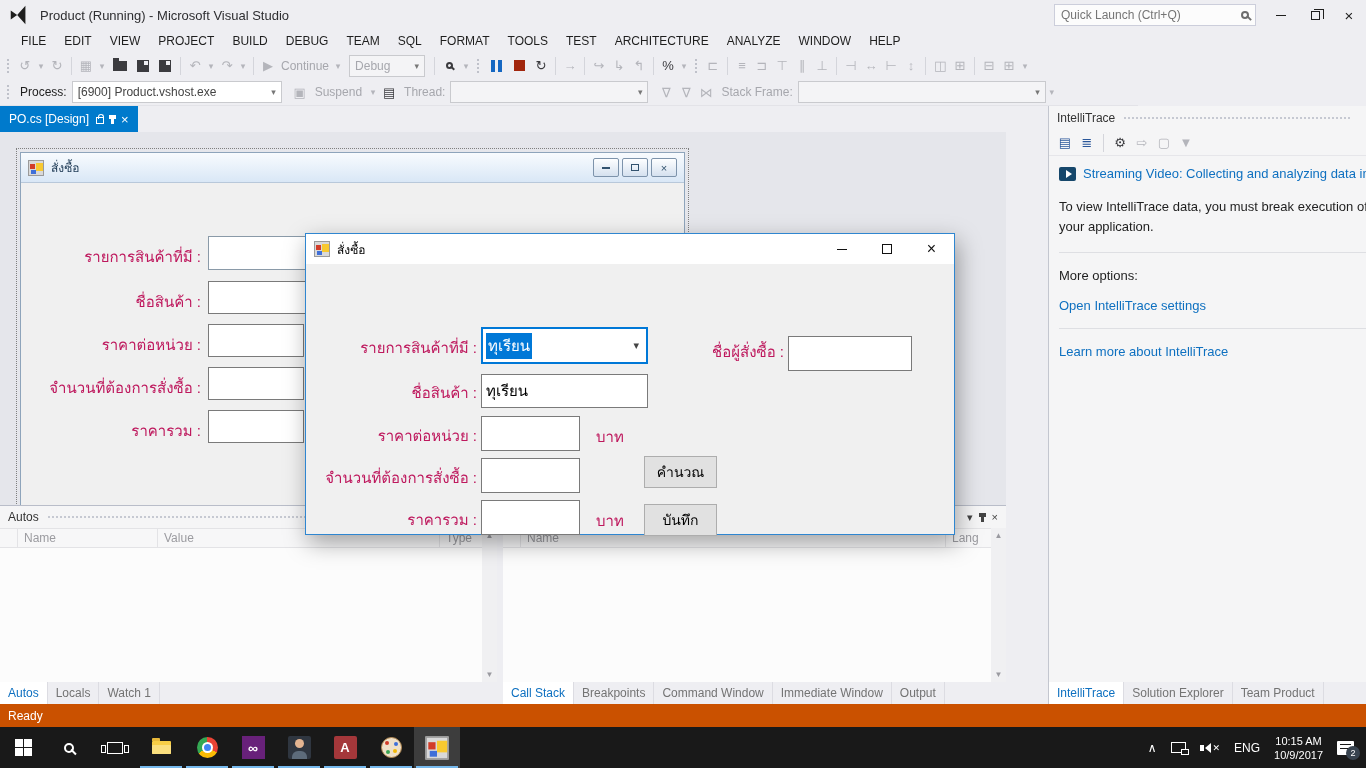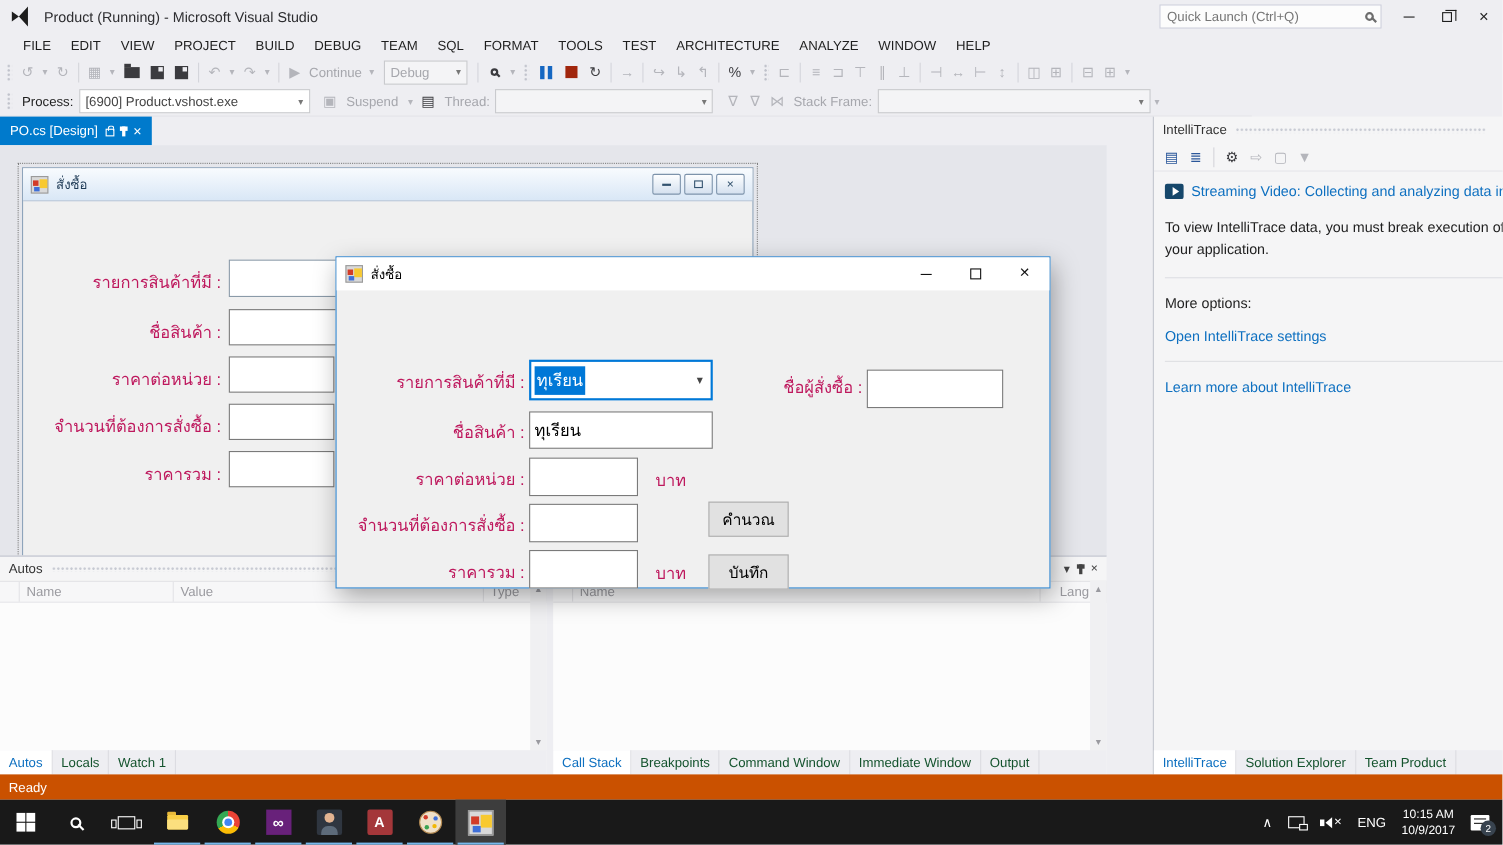--- a/index.html
+++ b/index.html
@@ -99,21 +99,21 @@
   .panel-head{height:22px;display:flex;align-items:center;padding:0 8px;font-size:12px;color:#333;}
   .dots{flex:1;height:5px;margin:0 8px;background-image:radial-gradient(#c6c9d2 1px,transparent 1.2px);background-size:4px 4px;}
   .ph-ic{margin-left:8px;color:#444;font-size:11px;display:inline-flex;align-items:center;}
   .pin-g{width:3px;height:9px;background:#444;position:relative;display:block;}
   .pin-g::before{content:"";position:absolute;left:-2px;top:0;width:7px;height:4px;background:#444;}
   .grid-head{height:20px;display:flex;background:#f7f7f8;border-bottom:1px solid #e3e3e6;border-top:1px solid #e3e3e6;color:#9b9ba0;font-size:12px;}
   .grid-head .cell{padding:2px 6px;border-right:1px solid #e3e3e6;white-space:nowrap;overflow:hidden;}
   .grid-body{position:absolute;left:0;right:15px;top:42px;bottom:22px;background:#fcfcfc;}
   .vscroll{position:absolute;right:0;top:22px;bottom:22px;width:15px;background:#f0f0f2;display:flex;flex-direction:column;justify-content:space-between;align-items:center;font-size:8px;color:#9a9aa0;padding:3px 0;}
   .tabs{position:absolute;left:0;right:0;bottom:0;height:22px;display:flex;background:#eeeef2;font-size:12px;align-items:stretch;}
-  .tab{padding:3px 8px;color:#14532d;border-right:1px solid #dcdce2;display:flex;align-items:center;}
+  .tab{padding:3px 8px;color:#737373;border-right:1px solid #dcdce2;display:flex;align-items:center;}
   .tab.active{background:#fff;color:#0e70c0;}
 
   
   .itpanel{left:1048px;top:106px;width:358px;height:598px;background:#f5f5f6;border-left:1px solid #c3c6cf;position:absolute;}
   .it-toolbar{height:26px;display:flex;align-items:center;padding:0 6px;gap:2px;border-bottom:1px solid #e6e6ea;}
   .it-content{padding:10px 10px 0 10px;font-size:13px;color:#1e1e1e;}
   .link{color:#0e70c0;font-size:13px;}
   .video-row{display:flex;align-items:center;gap:7px;}
   .video-ic{width:17px;height:14px;background:#16476b;border-radius:2px;display:flex;align-items:center;justify-content:center;flex:none;}
   .video-ic i{width:0;height:0;border-left:6px solid #fff;border-top:4px solid transparent;border-bottom:4px solid transparent;display:block;margin-left:2px;}
@@ -385,21 +385,21 @@
       <span class="dots"></span>
       <span class="ph-ic">▾</span>
       <span class="ph-ic">
           <i class="pin-g"></i>
         </span>
       <span class="ph-ic">×</span>
     </div>
     <div class="grid-head">
       <span class="cell" style="width:18px;"></span>
       <span class="cell" style="width:425px;">Name</span>
-      <span class="cell" style="flex:1;display:flex;justify-content:flex-end;">
+      <span class="cell" style="flex:1;display:flex;justify-content:space-between;">
           <span>Lang</span>
           <span style="color:#9b9ba0;font-size:9px;">▲</span>
         </span>
     </div>
     <div class="grid-body"></div>
     <div class="vscroll">
       <span>▲</span>
       <span>▼</span>
     </div>
     <div class="tabs">

